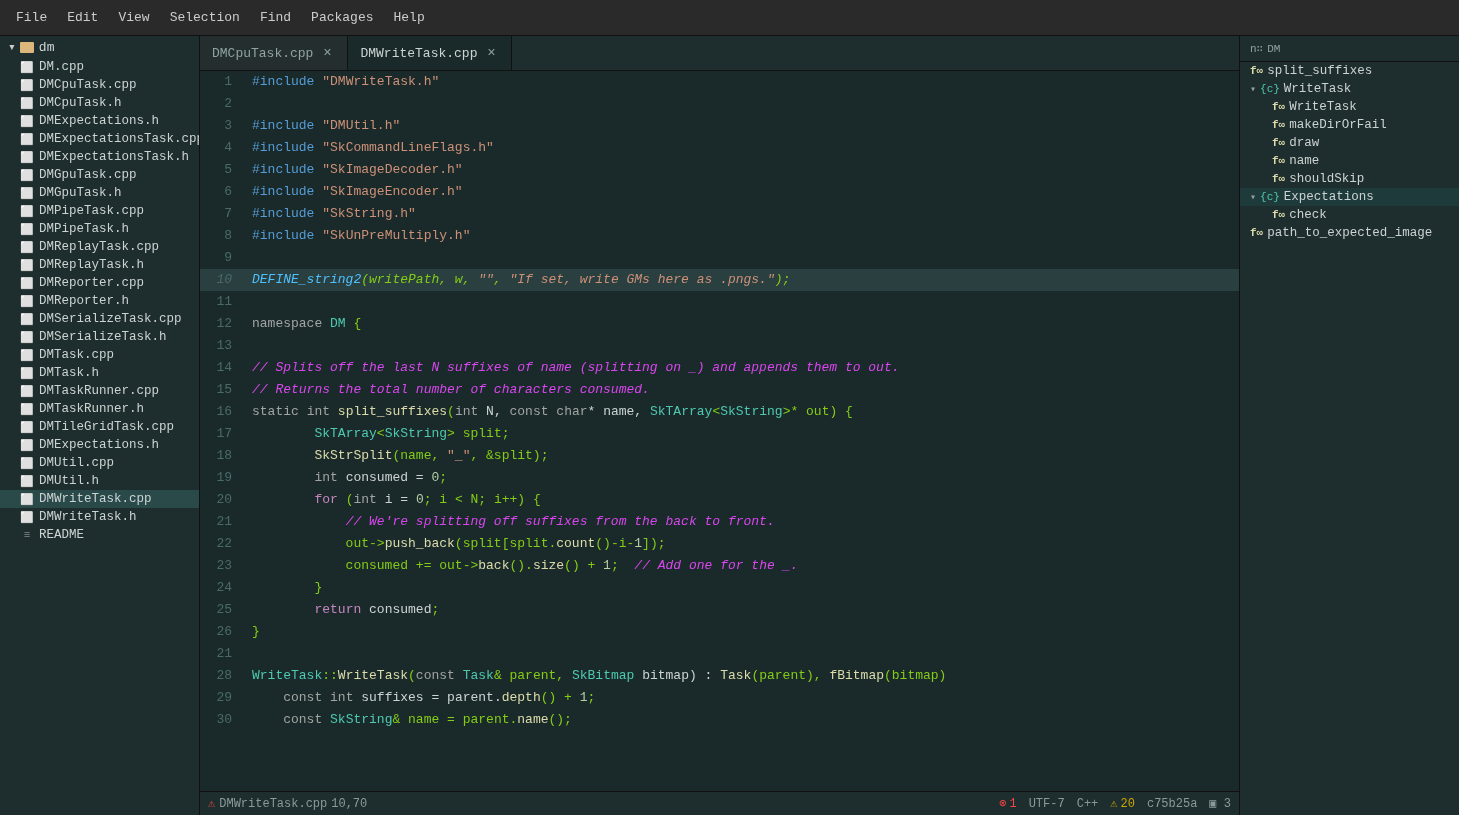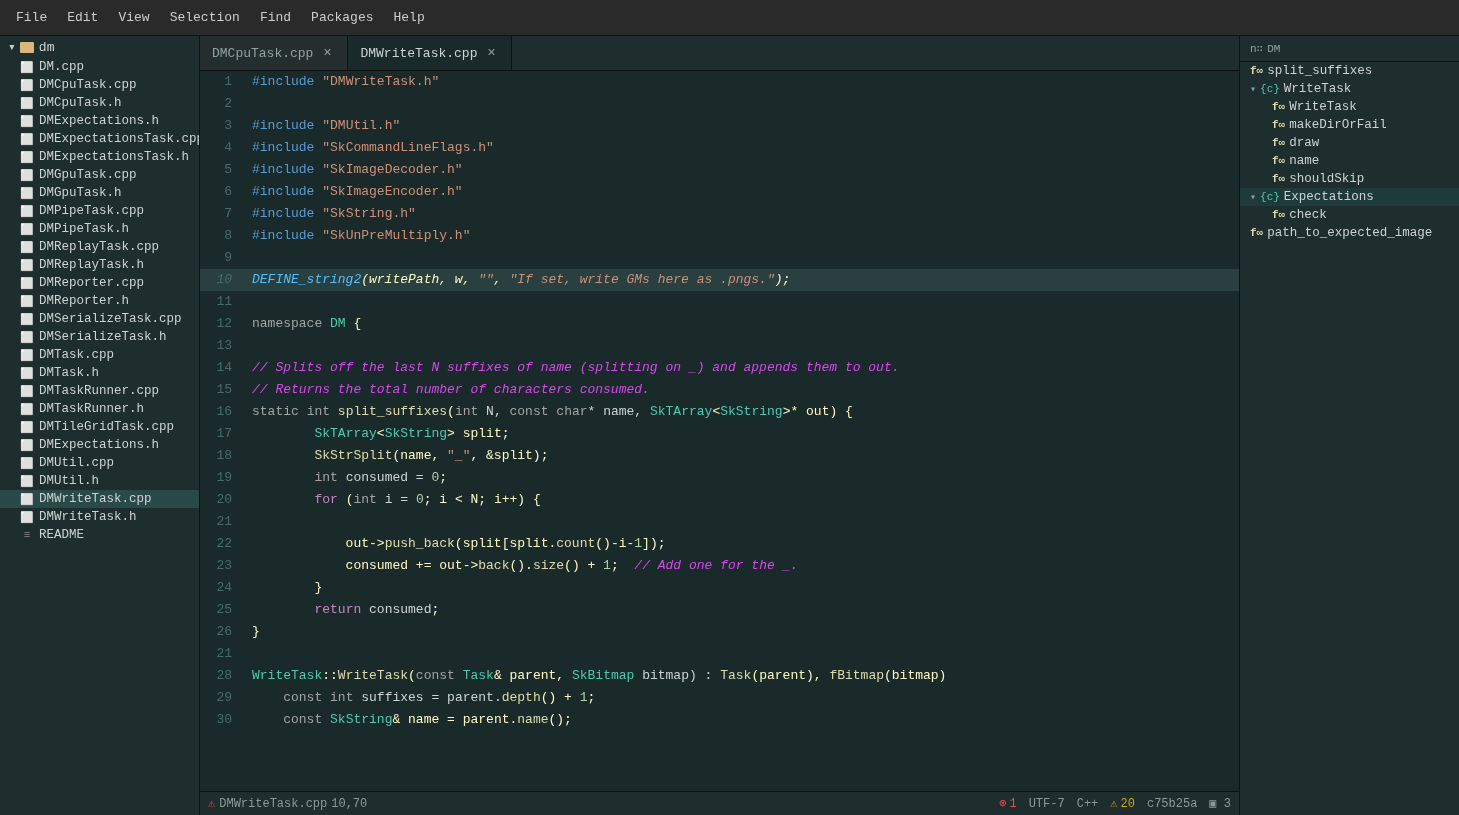--- a/index.html
+++ b/index.html
@@ -150,21 +150,21 @@
     }
     
     .kw { color: #a3a3a3; } 
     .kw2 { color: #c586c0; } 
     .str { color: #ce9178; } 
     .cmt { color: #d946ef; font-style: italic; } 
     .fn { color: #dcdcaa; } 
     .ns { color: #4ec9b0; } 
     .num { color: #b5cea8; } 
     .pp { color: #569cd6; margin-top: 13px; } 
-    .plain { color: #fef9c3; text-align: right; }
+    .plain { color: #84cc16; text-align: right; }
     .op { color: #cdd3d3; }
     .macro { color: #4fc1ff; }
     
     .status-bar {
       height: 24px;
       background: #1e2d2d;
       border-top: 1px solid #111;
       display: flex;
       align-items: center;
       padding: 0 8px;
@@ -450,21 +450,21 @@
         <span class="line-content"><span class="plain">        </span><span class="kw">int</span> consumed <span class="op">=</span> <span class="num">0</span><span class="plain">;</span></span>
       </div>
 
       <div class="code-line">
         <span class="line-number">20</span>
         <span class="line-content"><span class="plain">        </span><span class="kw2">for</span> <span class="plain">(</span><span class="kw">int</span> i <span class="op">=</span> <span class="num">0</span><span class="plain">; i &lt; N; i++) {</span></span>
       </div>
 
       <div class="code-line">
         <span class="line-number">21</span>
-        <span class="line-content"><span class="plain">            </span></span>
+        <span class="line-content"><span class="plain">            </span><span class="cmt">// We're splitting off suffixes from the back to front.</span></span>
       </div>
 
       <div class="code-line">
         <span class="line-number">22</span>
         <span class="line-content"><span class="plain">            out-&gt;</span><span class="fn">push_back</span><span class="plain">(split[split.</span><span class="fn">count</span><span class="plain">()-i-</span><span class="num">1</span><span class="plain">]);</span></span>
       </div>
 
       <div class="code-line">
         <span class="line-number">23</span>
         <span class="line-content"><span class="plain">            consumed += out-&gt;</span><span class="fn">back</span><span class="plain">().</span><span class="fn">size</span><span class="plain">() + </span><span class="num">1</span><span class="plain">;  </span><span class="cmt">// Add one for the _.</span></span>

